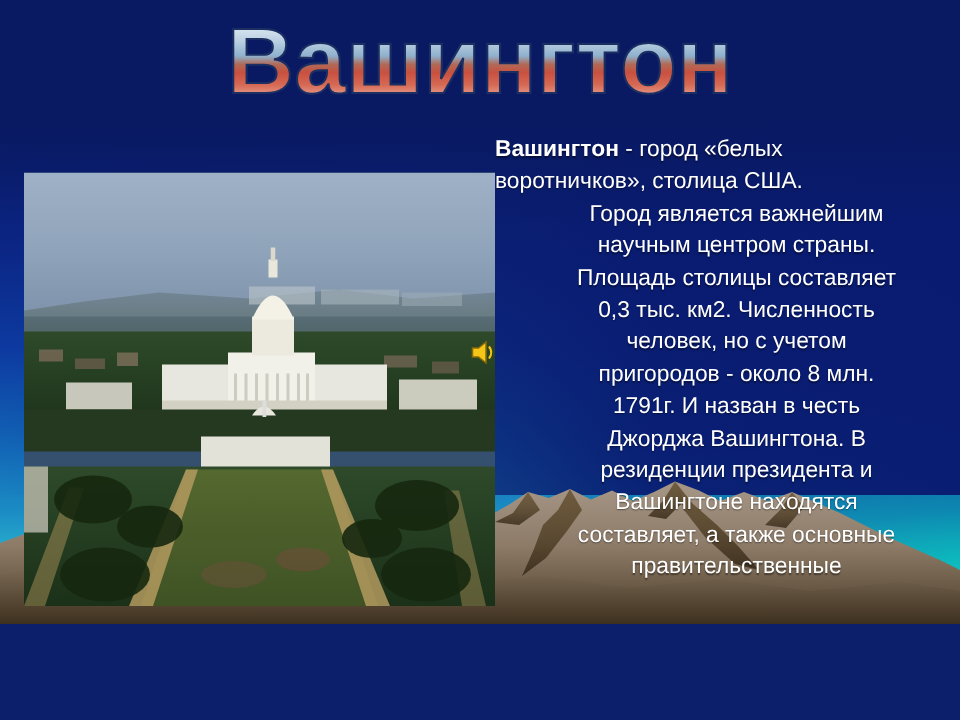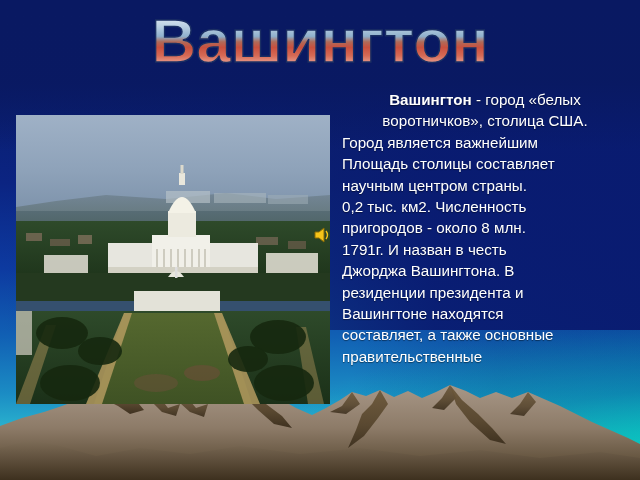--- a/index.html
+++ b/index.html
@@ -2,21 +2,21 @@
 <html><head>
 <meta charset="utf-8">
 <style>
   html,body{margin:0;padding:0;}
   body{
     width:640px;height:480px;overflow:hidden;
     font-family:"Liberation Sans","DejaVu Sans",sans-serif;
     background:#0b1f6b;
   }
   #slide{
-    position:relative;width:640px;height:480px;overflow:hidden;
+    position:relative;width:640px;height:416px;overflow:hidden;
   }
   
   .bg-base{
     position:absolute;inset:0;
     background:linear-gradient(to bottom,
       #0a1a63 0%,
       #0a1d6d 18%,
       #0b2482 38%,
       #0d3aa0 56%,
       #1160b4 70%,
@@ -68,22 +68,22 @@
   
   .body-text{
     position:absolute;left:330px;top:89px;width:310px;
     color:#ffffff;
     font-size:15.2px;
     line-height:21.4px;
     letter-spacing:0;
     text-shadow:0 1px 1px rgba(0,0,0,.45);
   }
   .body-text .line{white-space:nowrap;}
-  .body-text .line.c{text-align:center;}
-  .body-text .line.l{text-align:left;padding-left:12px;}
+  .body-text .line.c{text-align:left;}
+  .body-text .line.l{text-align:center;padding-left:12px;}
   .body-text b{font-weight:bold;}
 </style>
 </head>
 <body>
 
 <div id="slide">
 
   <div class="bg-base"></div>
   <div class="bg-right-glow"></div>
   <div class="bg-topmask"></div>
@@ -242,23 +242,24 @@
 
   <svg class="speaker" viewBox="0 0 20 20">
     <polygon points="2,7 6,7 11,3 11,17 6,13 2,13" fill="#f5c518" stroke="#8a6b07" stroke-width="1"></polygon>
     <path d="M13,6 Q16,10 13,14" fill="none" stroke="#f5c518" stroke-width="1.4"></path>
   </svg>
 
   <div class="body-text">
     <div class="line c"><b>Вашингтон</b><span> - город «белых</span></div>
     <div class="line c">воротничков», столица США.</div>
     <div class="line l">Город является важнейшим</div>
+    <div class="line l">научным центром страны.</div>
     <div class="line l">Площадь столицы составляет</div>
-    <div class="line l">научным центром страны.</div>
-    <div class="line l">0,2 тыс. км2. Численность</div>
+    <div class="line l">0,3 тыс. км2. Численность</div>
+    <div class="line l">человек, но с учетом</div>
     <div class="line l">пригородов - около 8 млн.</div>
     <div class="line l">1791г. И назван в честь</div>
     <div class="line l">Джорджа Вашингтона. В</div>
     <div class="line l">резиденции президента и</div>
     <div class="line l">Вашингтоне находятся</div>
     <div class="line l">составляет, а также основные</div>
     <div class="line l">правительственные</div>
   </div>
 
 </div>

